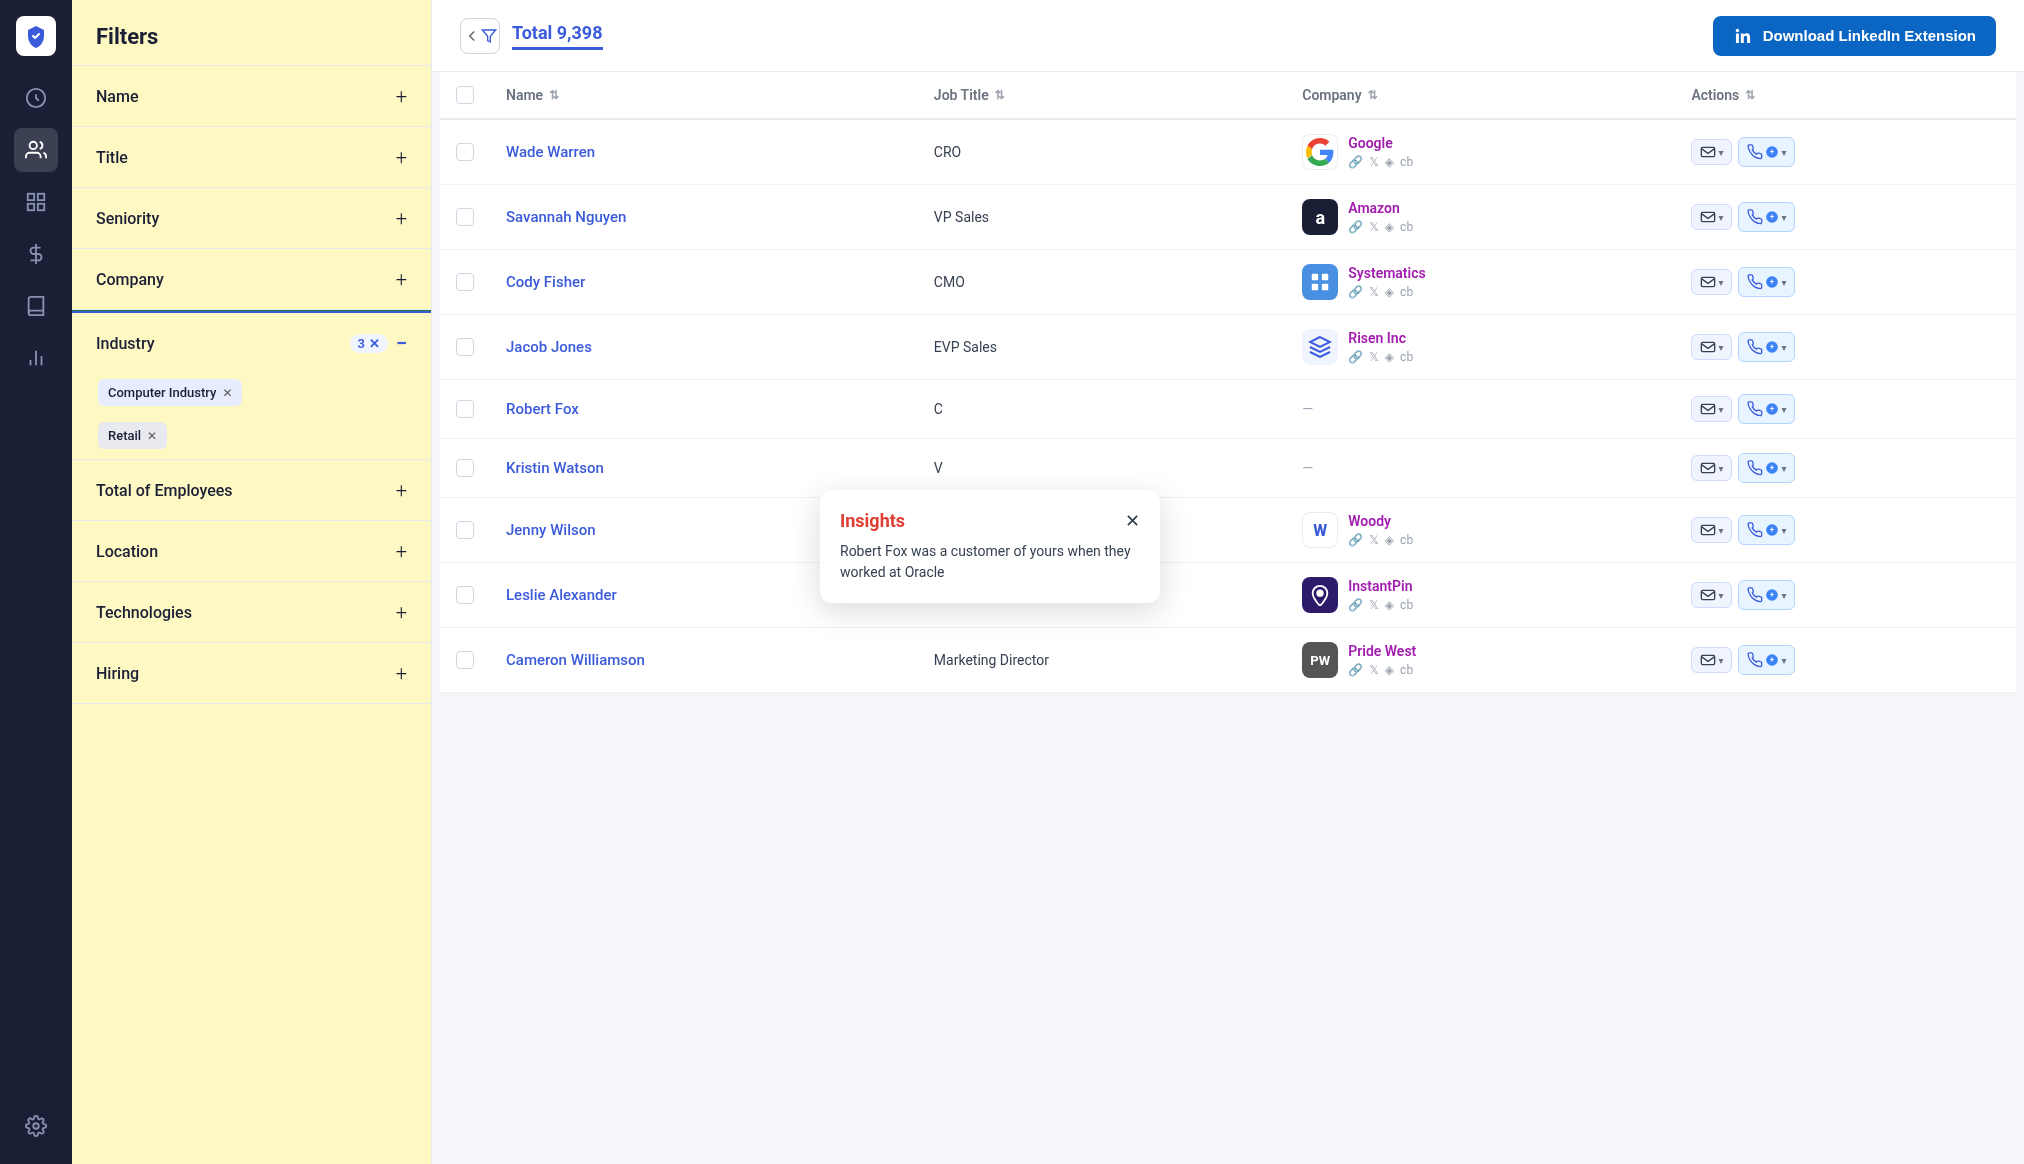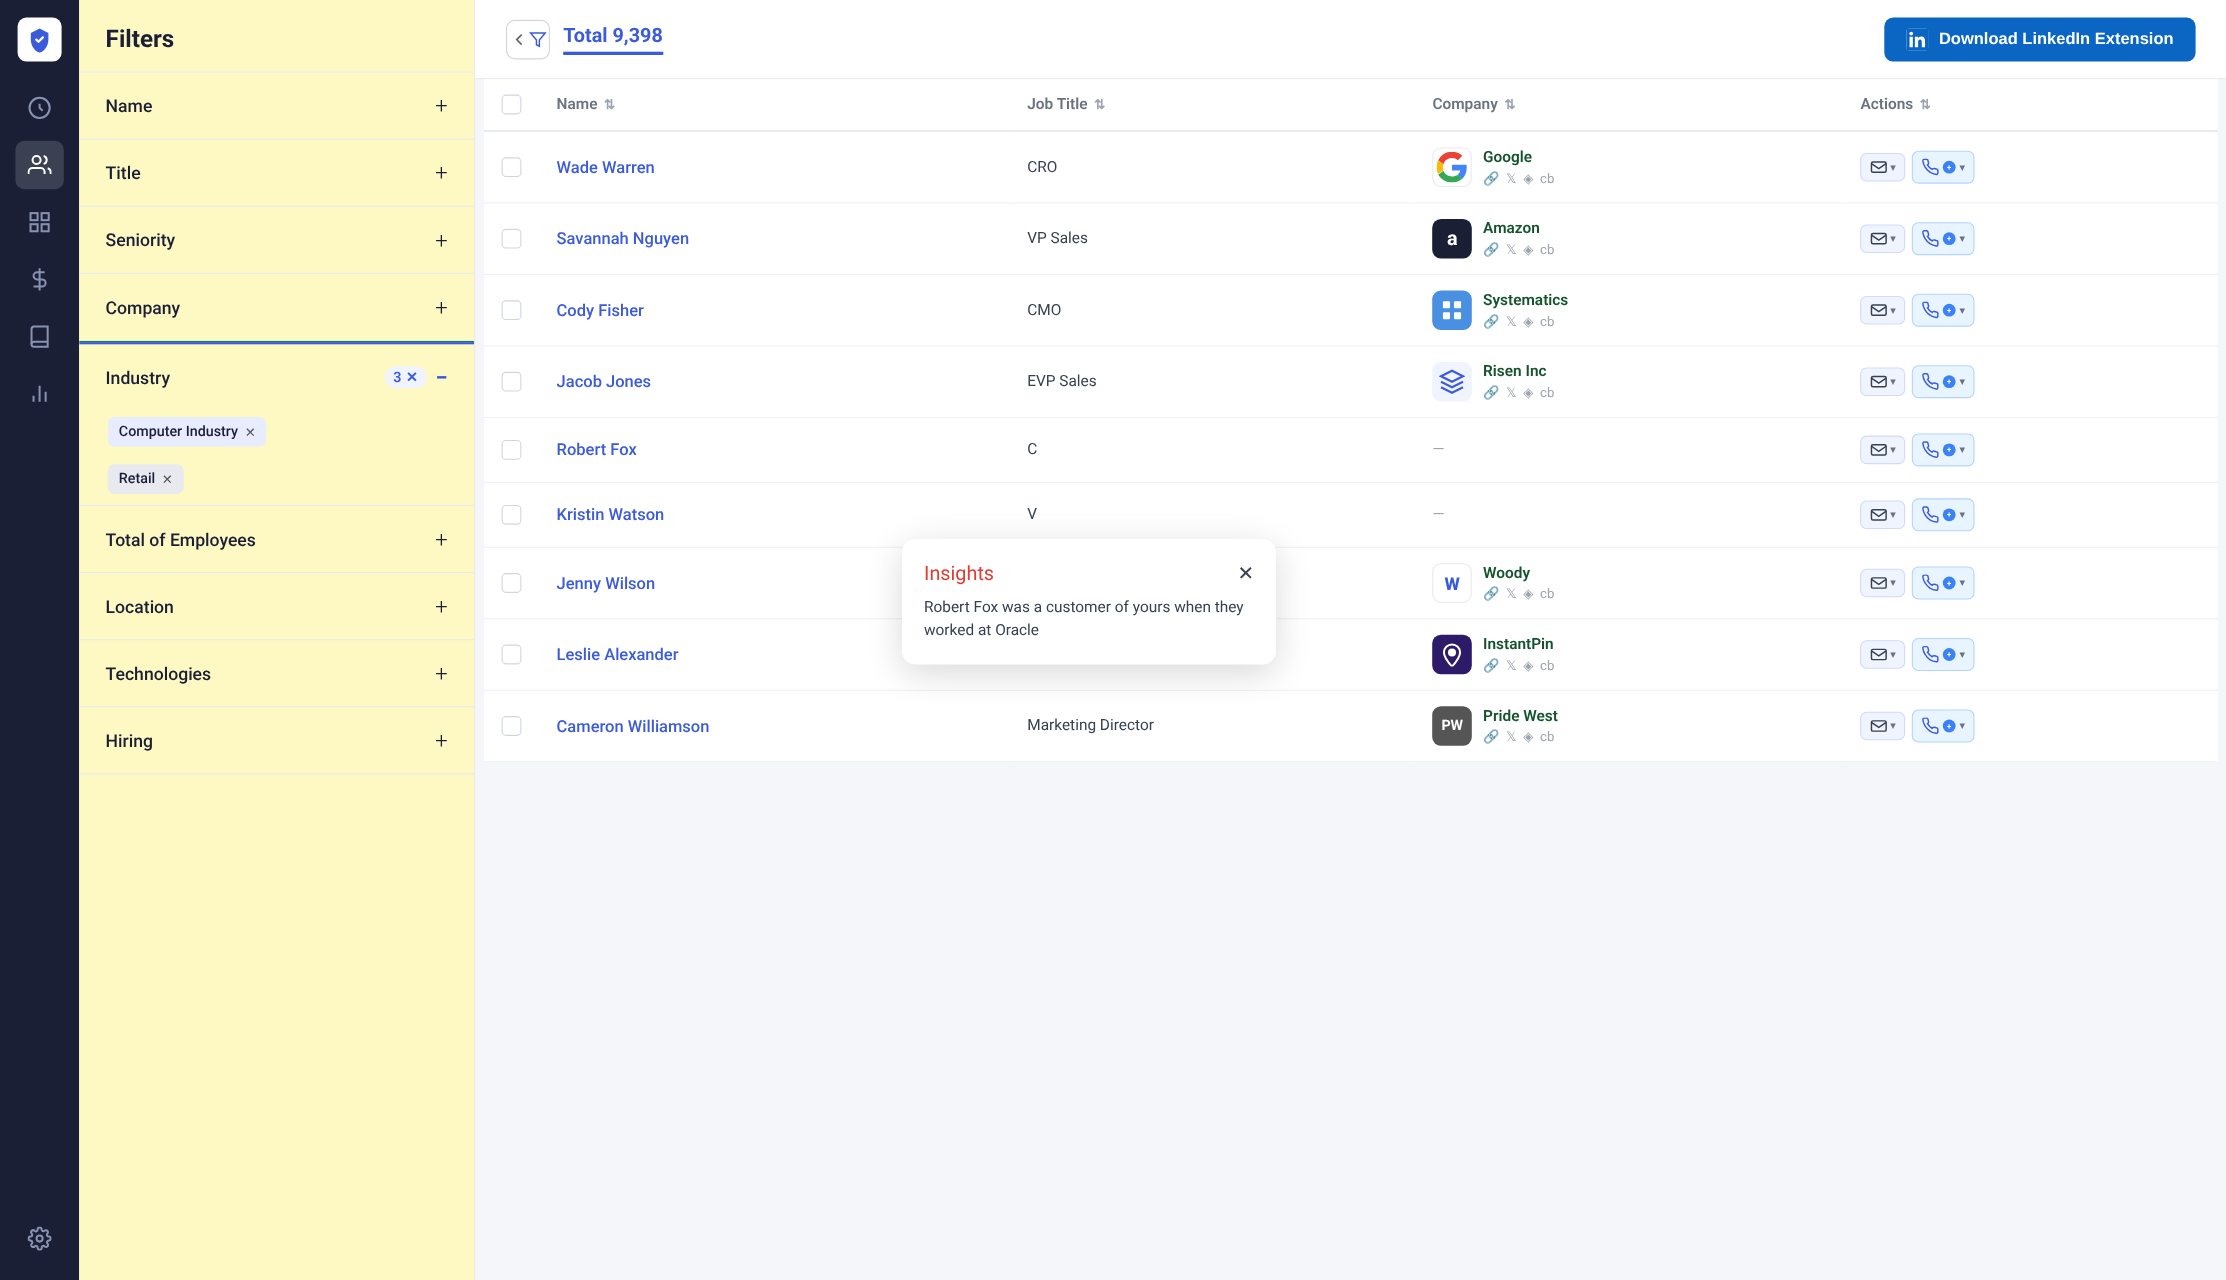--- a/index.html
+++ b/index.html
@@ -252,21 +252,21 @@
       display: flex;
       align-items: center;
       justify-content: center;
       font-weight: 700;
       font-size: 14px;
       flex-shrink: 0;
       overflow: hidden;
     }
     .company-info { display: flex; flex-direction: column; gap: 4px; }
     .company-name {
-      color: #14532d;
+      color: #a21caf;
       font-weight: 600;
       font-size: 14px;
       text-decoration: none;
     }
     .company-links {
       display: flex;
       gap: 6px;
     }
     .company-link-icon {
       color: #9ca3af;
@@ -314,21 +314,21 @@
       z-index: 100;
     }
     .insights-header {
       display: flex;
       align-items: center;
       justify-content: space-between;
       margin-bottom: 10px;
     }
     .insights-title {
       font-size: 18px;
-      font-weight: 400;
+      font-weight: 700;
       color: #e03c31;
     }
     .insights-close {
       cursor: pointer;
       color: #374151;
       font-size: 18px;
     }
     .insights-text {
       font-size: 14px;
       color: #374151;

